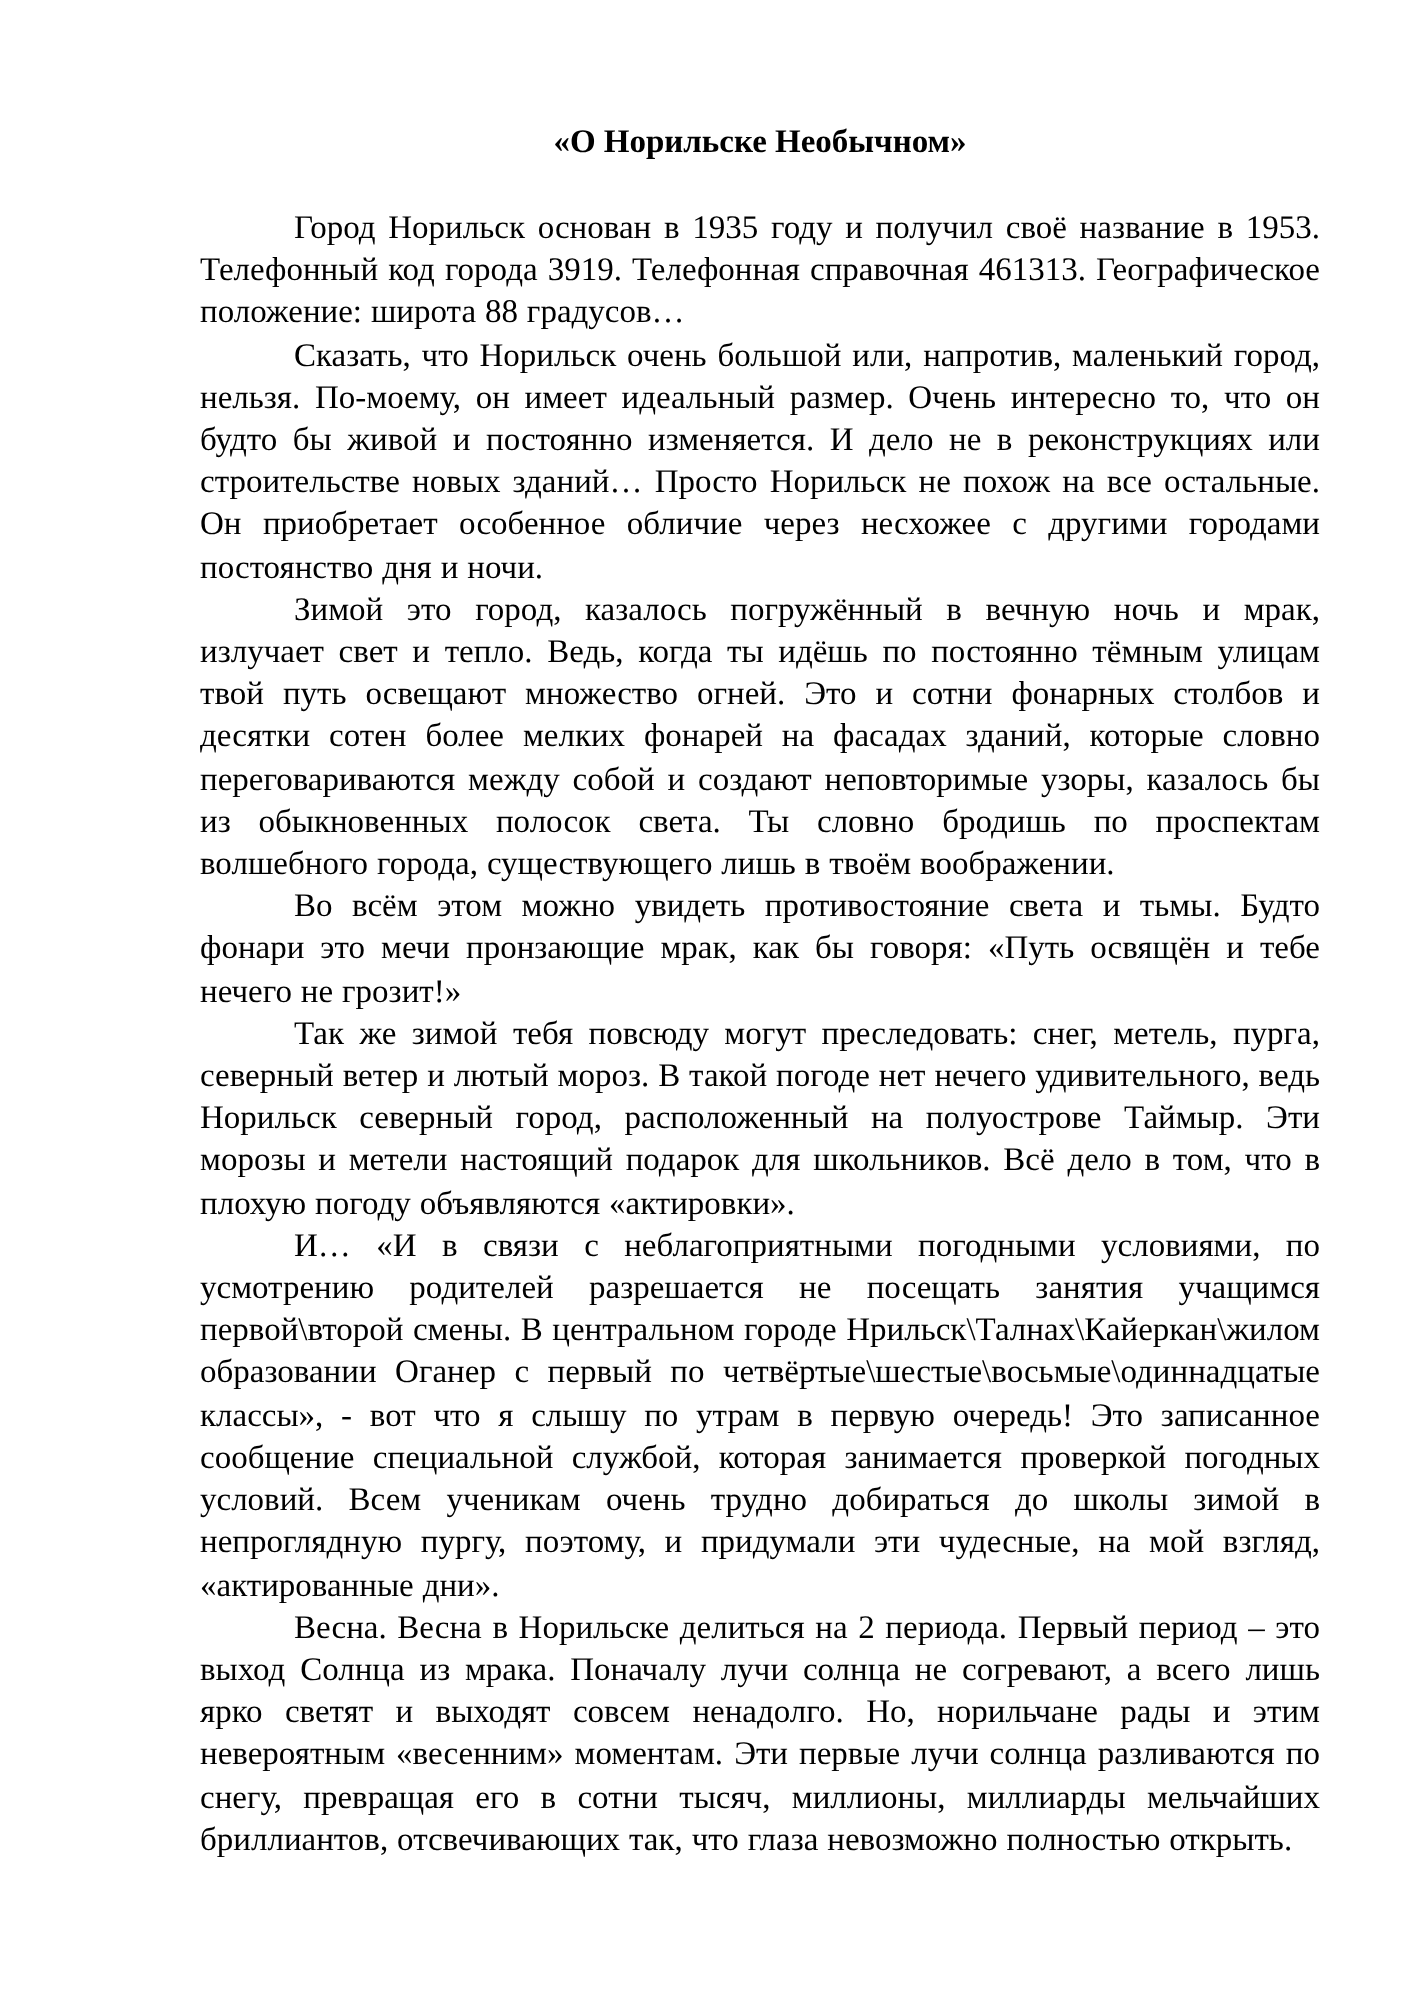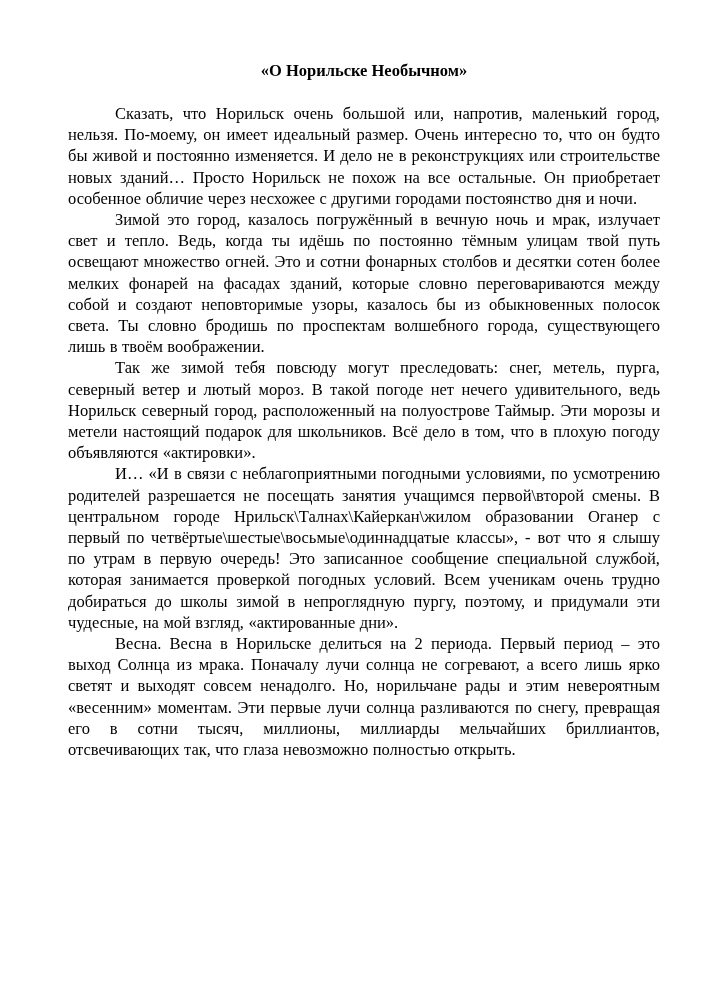--- a/index.html
+++ b/index.html
@@ -12,21 +12,21 @@
     height: 1000px;
     overflow: hidden;
     font-family: "Liberation Serif", "DejaVu Serif", serif;
     color: #000000;
   }
   .page {
     box-sizing: border-box;
     width: 707px;
     height: 1000px;
     background: #ffffff;
-    padding: 60px 47px 30px 68px;
+    padding: 60px 47px 30px 100px;
     font-family: Liberation Serif, serif;
   }
   .doc-title {
     font-size: 16.5px;
     font-weight: bold;
     text-align: center;
     margin: 0 0 22px 0;
     line-height: 21px;
   }
   .doc-paragraph {
@@ -37,25 +37,27 @@
     text-indent: 47px;
     word-spacing: 0.02em;
   }
 </style>
 </head>
 <body>
 
 <div class="page">
   <h1 class="doc-title">«О Норильске Необычном»</h1>
 
+  <p class="doc-paragraph">Город Норильск основан в 1935 году и получил своё название в 1953. Телефонный код города 3919. Телефонная справочная 461313. Географическое положение: широта 88 градусов…</p>
 
 
   <p class="doc-paragraph">Сказать, что Норильск очень большой или, напротив, маленький город, нельзя. По-моему, он имеет идеальный размер. Очень интересно то, что он будто бы живой и постоянно изменяется. И дело не в реконструкциях или строительстве новых зданий… Просто Норильск не похож на все остальные. Он приобретает особенное обличие через несхожее с другими городами постоянство дня и ночи.</p>
 
   <p class="doc-paragraph">Зимой это город, казалось погружённый в вечную ночь и мрак, излучает свет и тепло. Ведь, когда ты идёшь по постоянно тёмным улицам твой путь освещают множество огней. Это и сотни фонарных столбов и десятки сотен более мелких фонарей на фасадах зданий, которые словно переговариваются между собой и создают неповторимые узоры, казалось бы из обыкновенных полосок света. Ты словно бродишь по проспектам волшебного города, существующего лишь в твоём воображении.</p>
 
+  <p class="doc-paragraph">Во всём этом можно увидеть противостояние света и тьмы. Будто фонари это мечи пронзающие мрак, как бы говоря: «Путь освящён и тебе нечего не грозит!»</p>
 
   <p class="doc-paragraph">Так же зимой тебя повсюду могут преследовать: снег, метель, пурга, северный ветер и лютый мороз. В такой погоде нет нечего удивительного, ведь Норильск северный город, расположенный на полуострове Таймыр. Эти морозы и метели настоящий подарок для школьников. Всё дело в том, что в плохую погоду объявляются «актировки».</p>
 
   <p class="doc-paragraph">И… «И в связи с неблагоприятными погодными условиями, по усмотрению родителей разрешается не посещать занятия учащимся первой\второй смены. В центральном городе Нрильск\Талнах\Кайеркан\жилом образовании Оганер с первый по четвёртые\шестые\восьмые\одиннадцатые классы», - вот что я слышу по утрам в первую очередь! Это записанное сообщение специальной службой, которая занимается проверкой погодных условий. Всем ученикам очень трудно добираться до школы зимой в непроглядную пургу, поэтому, и придумали эти чудесные, на мой взгляд, «актированные дни».</p>
 
   <p class="doc-paragraph">Весна. Весна в Норильске делиться на 2 периода. Первый период – это выход Солнца из мрака. Поначалу лучи солнца не согревают, а всего лишь ярко светят и выходят совсем ненадолго. Но, норильчане рады и этим невероятным «весенним» моментам. Эти первые лучи солнца разливаются по снегу, превращая его в сотни тысяч, миллионы, миллиарды мельчайших бриллиантов, отсвечивающих так, что глаза невозможно полностью открыть.</p>
 </div>
 
 </body></html>

